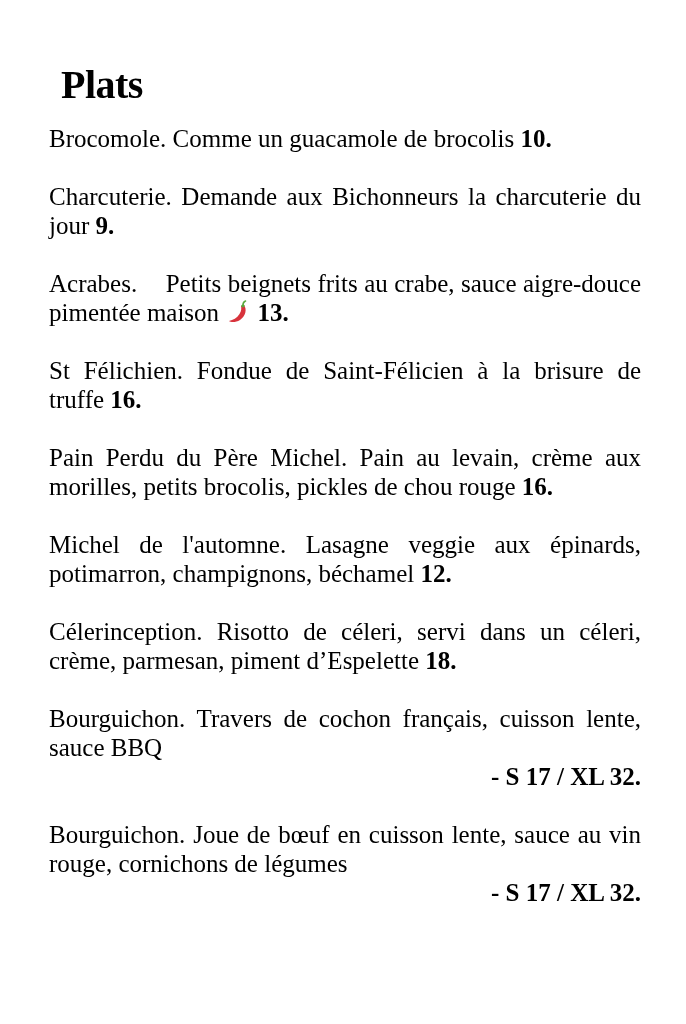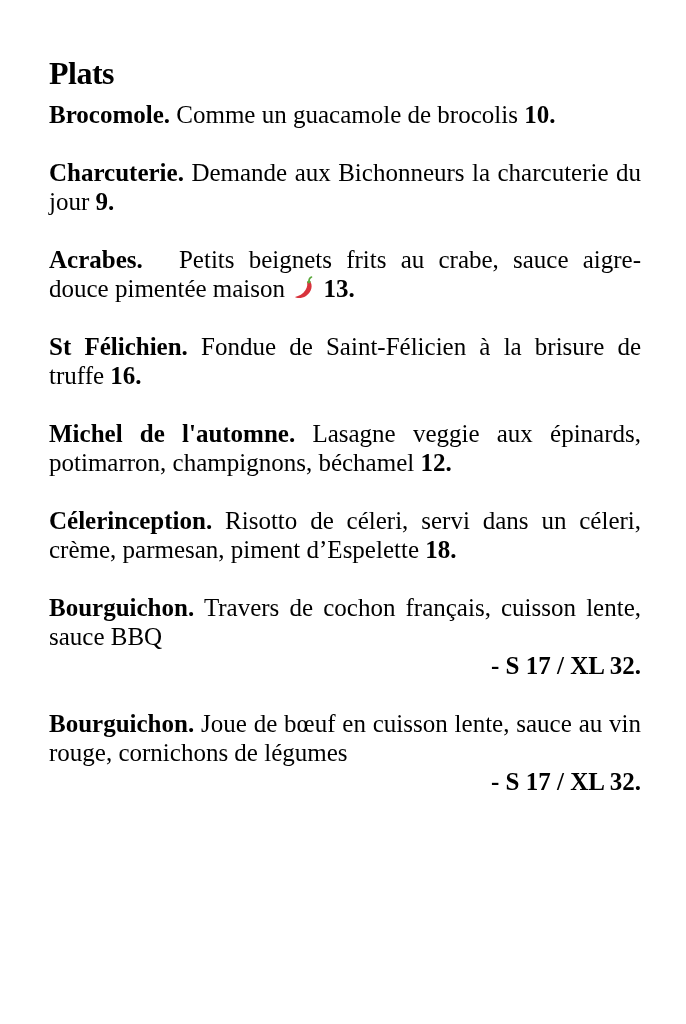--- a/index.html
+++ b/index.html
@@ -15,34 +15,34 @@
     }
     .menu {
       position: absolute;
       left: 49px;
       top: 46px;
       width: 592px;
       color: #000000;
       font-family: "Liberation Serif", "DejaVu Serif", serif;
     }
     .section-title {
-      font-size: 32px;
+      font-size: 40px;
       font-weight: bold;
       line-height: 54px;
-      margin: 0;
+      margin: 12px;
       letter-spacing: -0.5px;
     }
     .dish {
       font-size: 25px;
       line-height: 29px;
       text-align: justify;
       margin: 0 0 29px 0;
     }
     .dish-name {
-      font-weight: bold;
+      font-weight: normal;
     }
     .dish-desc {
     }
     .dish-desc-plain {
       font-style: normal;
       margin-left: 22px;
     }
     .dish-price {
       font-weight: bold;
     }
@@ -87,20 +87,25 @@
         </svg></span>
     <span class="dish-price">13.</span>
   </p>
 
   <p class="dish">
     <span class="dish-name">St Félichien.</span>
     <span class="dish-desc">Fondue de Saint-Félicien à la brisure de truffe</span>
     <span class="dish-price">16.</span>
   </p>
 
+  <p class="dish">
+    <span class="dish-name">Pain Perdu du Père Michel.</span>
+    <span class="dish-desc">Pain au levain, crème aux morilles, petits brocolis, pickles de chou rouge</span>
+    <span class="dish-price">16.</span>
+  </p>
 
   <p class="dish">
     <span class="dish-name">Michel de l'automne.</span>
     <span class="dish-desc">Lasagne veggie aux épinards, potimarron, champignons, béchamel</span>
     <span class="dish-price">12.</span>
   </p>
 
   <p class="dish">
     <span class="dish-name">Célerinception.</span>
     <span class="dish-desc">Risotto de céleri, servi dans un céleri, crème, parmesan, piment d’Espelette</span>

